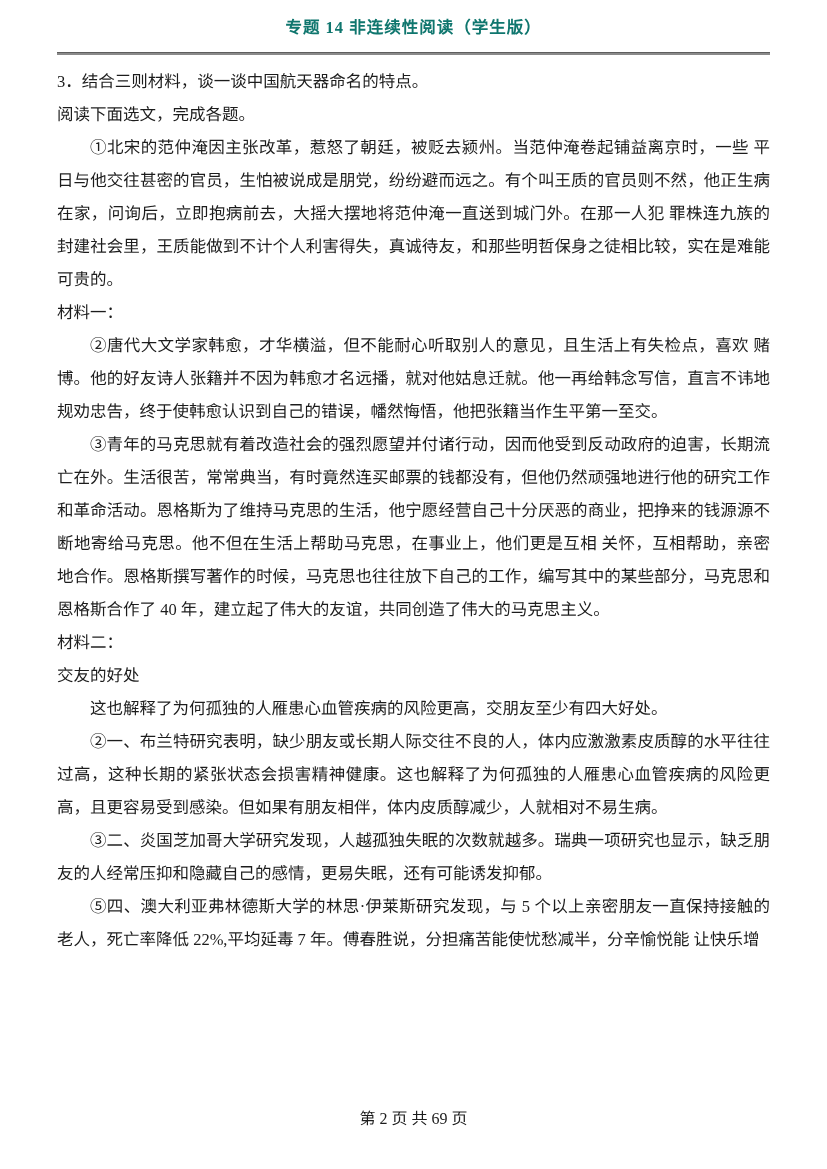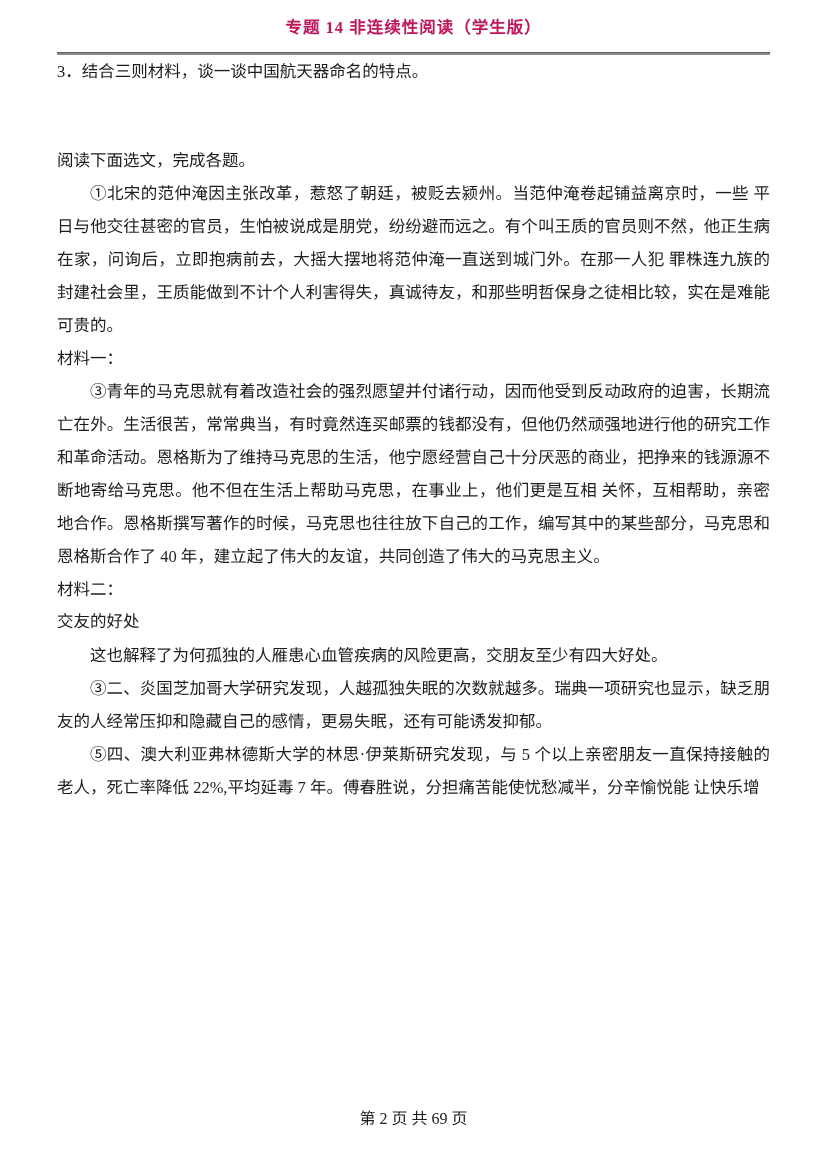--- a/index.html
+++ b/index.html
@@ -12,43 +12,43 @@
   }
   .page {
     position: relative;
     width: 827px; height: 1169px;
     padding: 16px 57px 0 57px;
     overflow: hidden;
     background: #ffffff;
   }
   .doc-title {
     text-align: center;
-    color: #be185d;
+    color: #0f766e;
     font-weight: bold;
     font-size: 16.5px;
     line-height: 24px;
     letter-spacing: 1px;
   }
   .rule {
     margin-top: 12px;
     height: 3px;
     background: #8a8a8a;
     border-top: 1px solid #5e5e5e;
   }
   p.body-text {
     font-size: 16.5px;
     line-height: 33px;
     text-align: justify;
     text-align-last: left;
     word-break: break-all;
   }
-  .question { }
-  .instruction { margin-top: 56px; }
+  .question { margin-top: 10px; }
+  .instruction { }
   .indent { text-indent: 2em; }
-  .center-title { text-align: center; text-align-last: center; font-family: Liberation Mono, monospace; }
+  .center-title { text-align: center; text-align-last: center; }
   .page-footer {
     position: absolute;
     top: 1102px; left: 0;
     width: 827px;
     text-align: center;
     font-size: 16px;
     line-height: 33px;
     color: #1c1c1c;
   }
 </style>
@@ -62,25 +62,27 @@
     <div class="rule"></div>
   </header>
 
   <main>
     <p class="body-text question">3．结合三则材料，谈一谈中国航天器命名的特点。</p>
 
     <p class="body-text instruction">阅读下面选文，完成各题。</p>
 
     <p class="body-text indent">①北宋的范仲淹因主张改革，惹怒了朝廷，被贬去颍州。当范仲淹卷起铺益离京时，一些 平日与他交往甚密的官员，生怕被说成是朋党，纷纷避而远之。有个叫王质的官员则不然，他正生病在家，问询后，立即抱病前去，大摇大摆地将范仲淹一直送到城门外。在那一人犯 罪株连九族的封建社会里，王质能做到不计个人利害得失，真诚待友，和那些明哲保身之徒相比较，实在是难能可贵的。</p>
     <p class="body-text">材料一：</p>
+    <p class="body-text indent">②唐代大文学家韩愈，才华横溢，但不能耐心听取别人的意见，且生活上有失检点，喜欢 赌博。他的好友诗人张籍并不因为韩愈才名远播，就对他姑息迁就。他一再给韩念写信，直言不讳地规劝忠告，终于使韩愈认识到自己的错误，幡然悔悟，他把张籍当作生平第一至交。</p>
     <p class="body-text indent">③青年的马克思就有着改造社会的强烈愿望并付诸行动，因而他受到反动政府的迫害，长期流亡在外。生活很苦，常常典当，有时竟然连买邮票的钱都没有，但他仍然顽强地进行他的研究工作和革命活动。恩格斯为了维持马克思的生活，他宁愿经营自己十分厌恶的商业，把挣来的钱源源不断地寄给马克思。他不但在生活上帮助马克思，在事业上，他们更是互相 关怀，互相帮助，亲密地合作。恩格斯撰写著作的时候，马克思也往往放下自己的工作，编写其中的某些部分，马克思和恩格斯合作了 40 年，建立起了伟大的友谊，共同创造了伟大的马克思主义。</p>
 
     <p class="body-text">材料二：</p>
     <p class="body-text center-title">交友的好处</p>
     <p class="body-text indent">这也解释了为何孤独的人雁患心血管疾病的风险更高，交朋友至少有四大好处。</p>
+    <p class="body-text indent">②一、布兰特研究表明，缺少朋友或长期人际交往不良的人，体内应激激素皮质醇的水平往往过高，这种长期的紧张状态会损害精神健康。这也解释了为何孤独的人雁患心血管疾病的风险更高，且更容易受到感染。但如果有朋友相伴，体内皮质醇减少，人就相对不易生病。</p>
     <p class="body-text indent">③二、炎国芝加哥大学研究发现，人越孤独失眠的次数就越多。瑞典一项研究也显示，缺乏朋友的人经常压抑和隐藏自己的感情，更易失眠，还有可能诱发抑郁。</p>
     <p class="body-text indent">⑤四、澳大利亚弗林德斯大学的林思·伊莱斯研究发现，与 5 个以上亲密朋友一直保持接触的老人，死亡率降低 22%,平均延毒 7 年。傅春胜说，分担痛苦能使忧愁减半，分辛愉悦能 让快乐增</p>
   </main>
 
   <footer class="page-footer">
     <span>第 2 页 共 69 页</span>
   </footer>
 
 </div>
 

